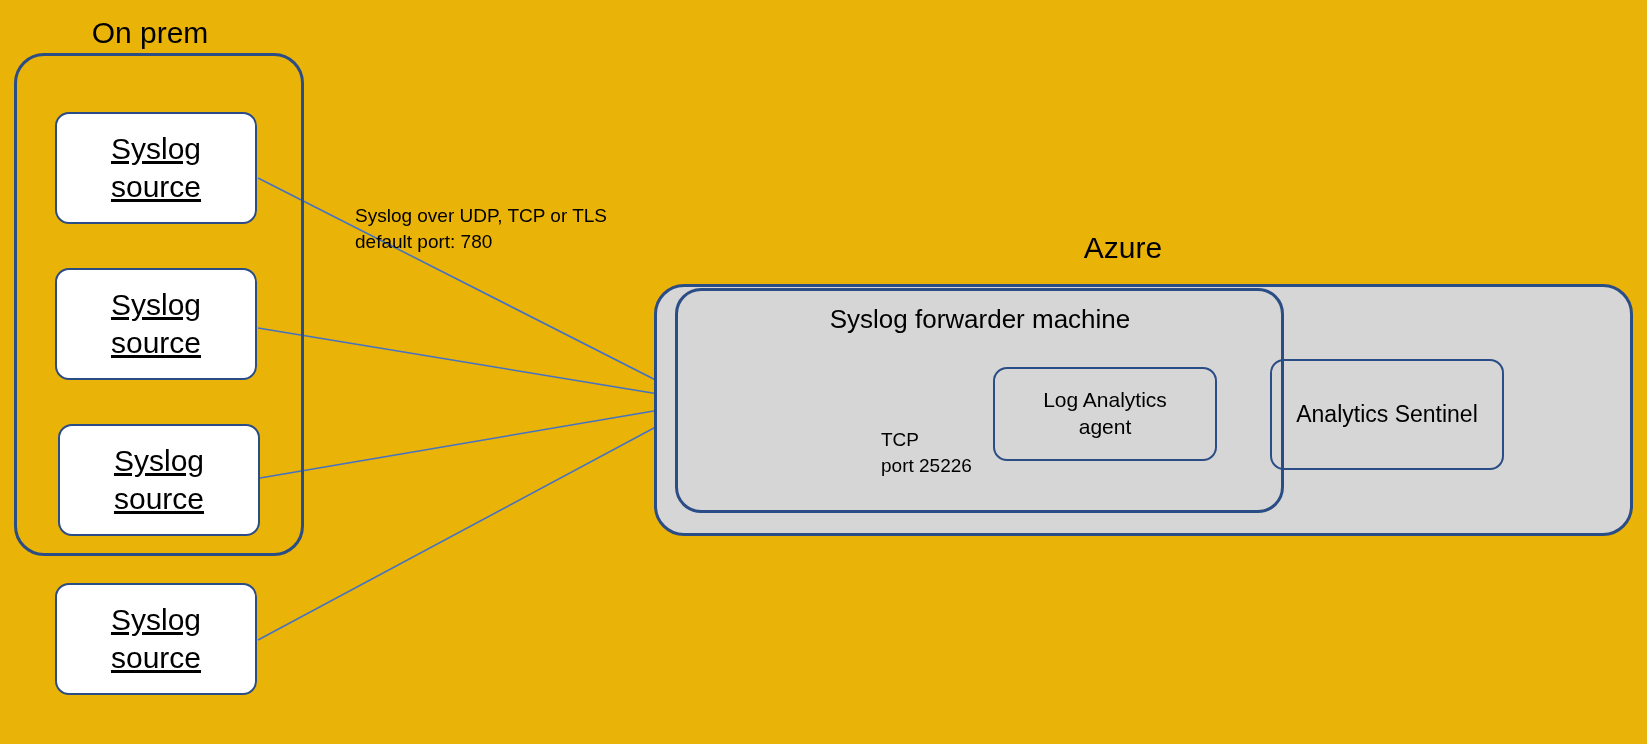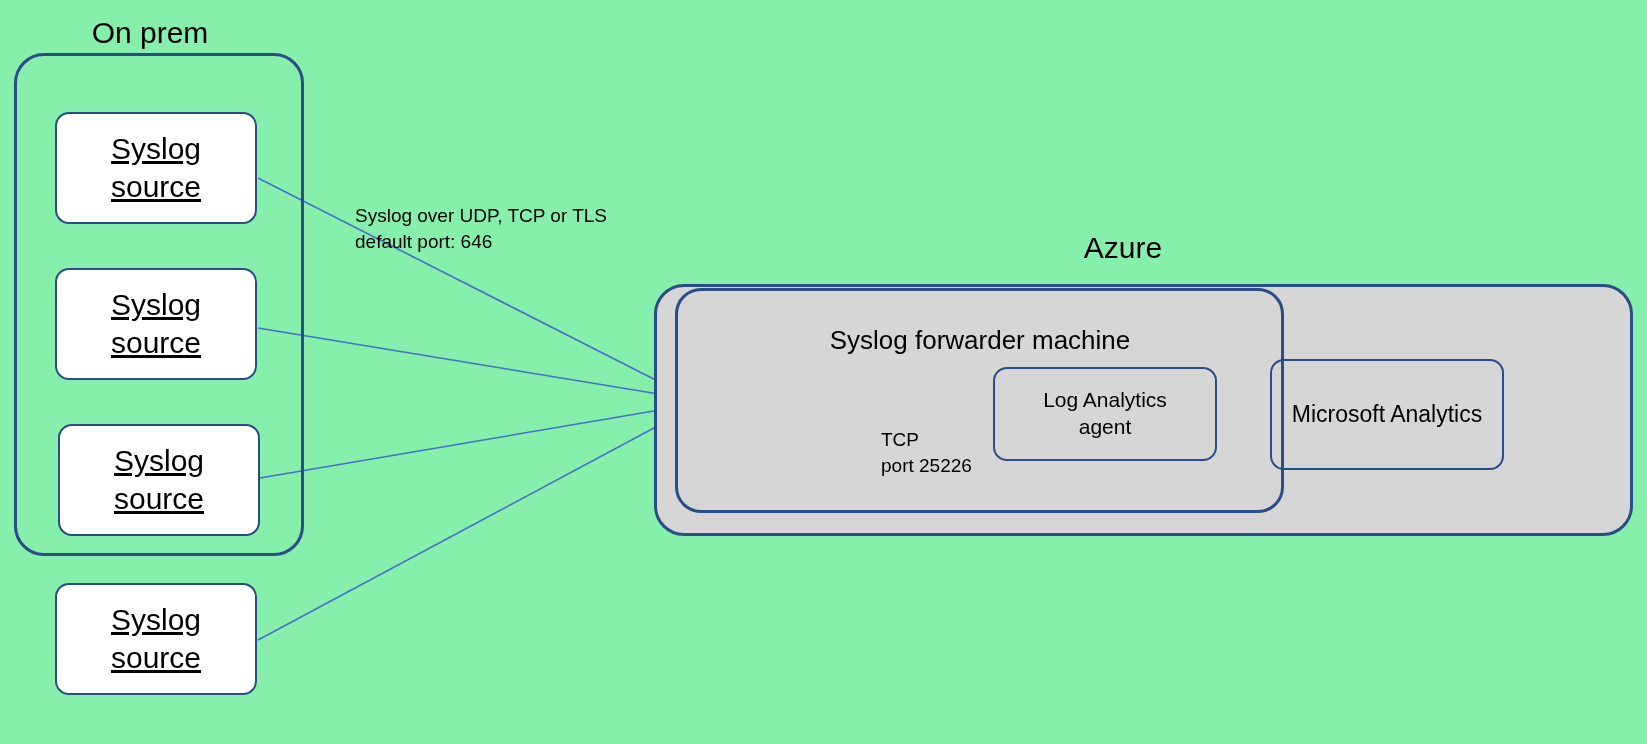--- a/index.html
+++ b/index.html
@@ -7,21 +7,21 @@
     padding: 0;
     background: #ebebeb;
   }
   body {
     font-family: "Liberation Sans", sans-serif;
   }
   #canvas {
     position: relative;
     width: 1647px;
     height: 744px;
-    background: #86efac;
+    background: #eab308;
     overflow: hidden;
   }
   .svg-layer {
     position: absolute;
     left: 0;
     top: 0;
     width: 1647px;
     height: 744px;
     pointer-events: none;
   }
@@ -152,33 +152,33 @@
         <span>source</span>
       </span>
   </div>
 
   <div class="group-label" style="left:1023px; top:231px; width:200px;">Azure</div>
 
   <div class="group-box filled" style="left:654px; top:284px; width:979px; height:252px;"></div>
 
   <div class="group-box filled" style="left:675px; top:288px; width:609px; height:225px; border-radius:26px;"></div>
 
-  <div class="group-label" style="left:700px; top:305px; width:560px; font-size:26px;margin-top:21px;">Syslog forwarder machine</div>
+  <div class="group-label" style="left:700px; top:305px; width:560px; font-size:26px;">Syslog forwarder machine</div>
 
 
   <div class="edge-label" style="left:881px; top:427px; width:124px;"><span>TCP</span><br><span>port 25226</span></div>
 
   <div class="node clear node-mid" style="left:993px; top:367px; width:224px; height:94px;">
     <span>
         <span>Log Analytics</span>
         <span>agent</span>
       </span>
   </div>
 
   <div class="node clear node-sentinel" style="left:1270px; top:359px; width:234px; height:111px;">
     <span>
-        <span>Microsoft Analytics</span>
+        <span>Analytics Sentinel</span>
       </span>
   </div>
 
-  <div class="edge-label" style="left:355px; top:203px; width:274px;"><span>Syslog over UDP, TCP or TLS</span><br><span>default port: 646</span></div>
+  <div class="edge-label" style="left:355px; top:203px; width:274px;"><span>Syslog over UDP, TCP or TLS</span><br><span>default port: 780</span></div>
 
 </div>
 
 </body></html>

